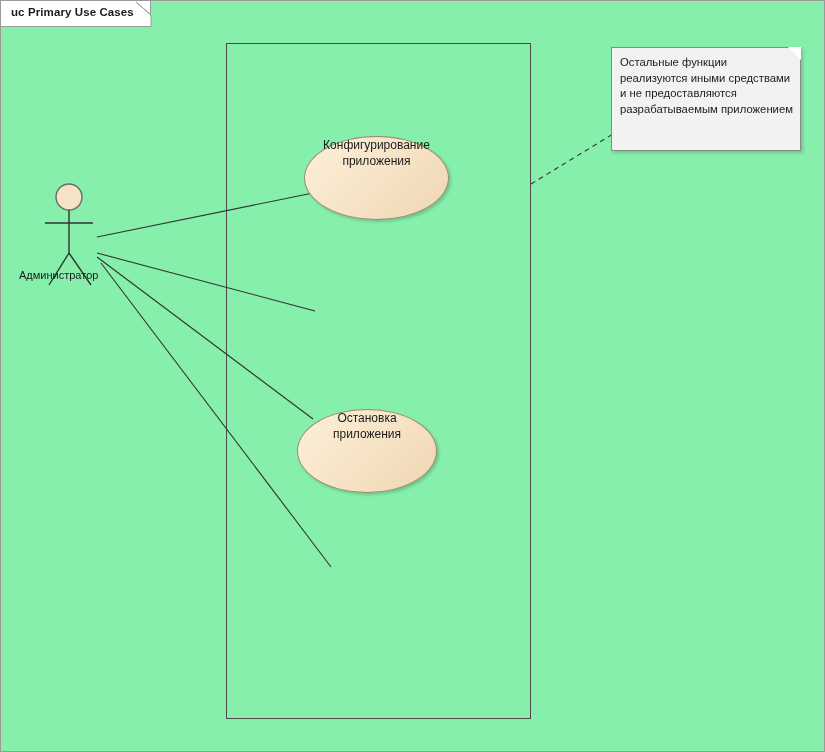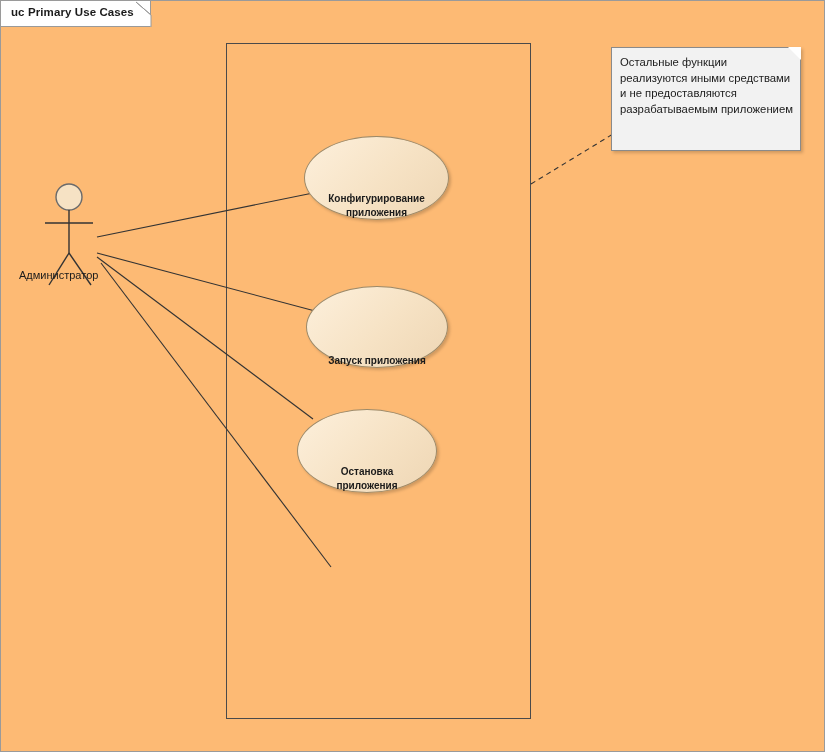--- a/index.html
+++ b/index.html
@@ -4,21 +4,21 @@
 <style>
   html, body {
     margin: 0;
     padding: 0;
     background: #ffffff;
   }
   #canvas {
     position: relative;
     width: 825px;
     height: 752px;
-    background: #fdba74;
+    background: #86efac;
     border: 1px solid #9a9a9a;
     box-sizing: border-box;
     font-family: "Liberation Sans", sans-serif;
     overflow: hidden;
   }
   
   .frame-tab {
     position: absolute;
     left: 0px;
     top: 0px;
@@ -60,25 +60,25 @@
     color: #2a2a2a;
   }
   
   .usecase {
     position: absolute;
     border: 1px solid #9c8a6a;
     border-radius: 50%;
     background: linear-gradient(135deg, #fdf0dc 0%, #f6e2c4 55%, #eed6b4 100%);
     box-sizing: border-box;
     display: flex;
-    align-items: flex-end;
+    align-items: flex-start;
     justify-content: center;
     text-align: center;
-    font-size: 10px;
-    font-weight: bold;
+    font-size: 12px;
+    font-weight: normal;
     color: #1b1b1b;
     line-height: 1.35;
     box-shadow: 2px 2px 3px rgba(0,0,0,0.18);
   }
   .uc-label {
     display: block;
     padding: 0 14px;
     white-space: pre-line;
   }
   .actor-name {
@@ -165,23 +165,20 @@
     <line x1="530" y1="183" x2="612" y2="133" stroke="#333333" stroke-width="1.1" stroke-dasharray="5,4"></line>
   </svg>
 
   <div class="actor-name">Администратор</div>
 
   <div class="usecase" style="left:303px; top:135px; width:145px; height:84px;">
     <span class="uc-label">Конфигурирование
 приложения</span>
   </div>
 
-  <div class="usecase" style="left:305px; top:285px; width:142px; height:82px;">
-    <span class="uc-label">Запуск приложения</span>
-  </div>
 
   <div class="usecase" style="left:296px; top:408px; width:140px; height:84px;">
     <span class="uc-label">Остановка
 приложения</span>
   </div>
 
 
   <div class="note">
     <div class="note-fold"></div>
     <div class="note-text">Остальные функции реализуются иными средствами и не предоставляются разрабатываемым приложением</div>

